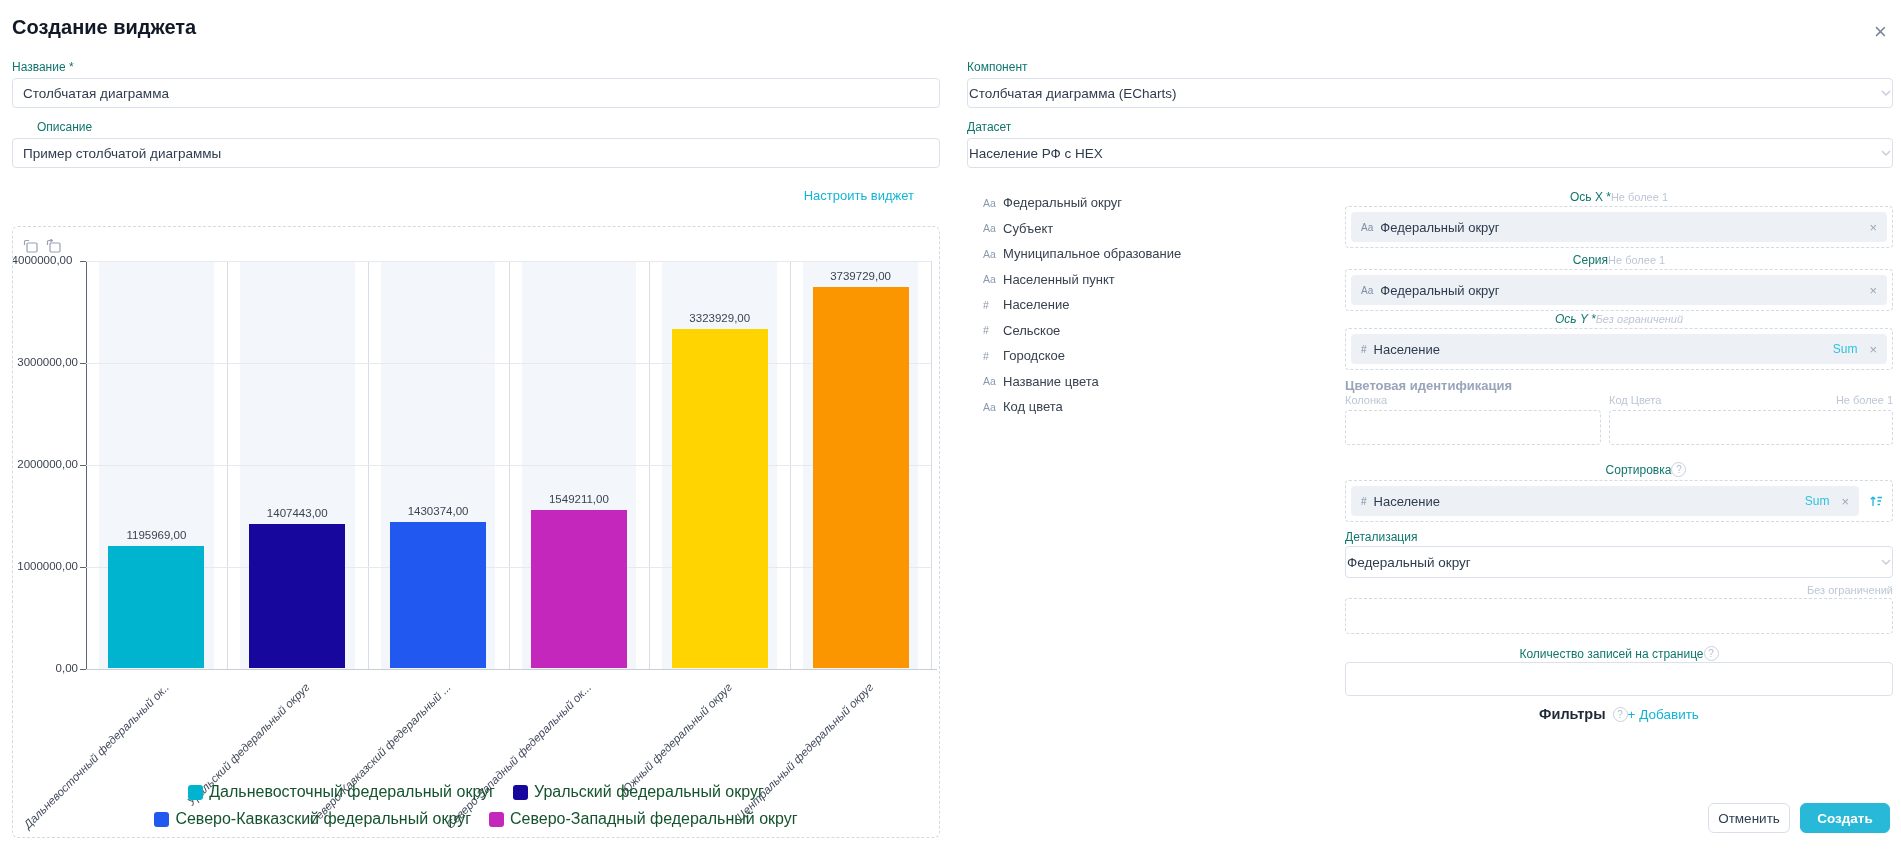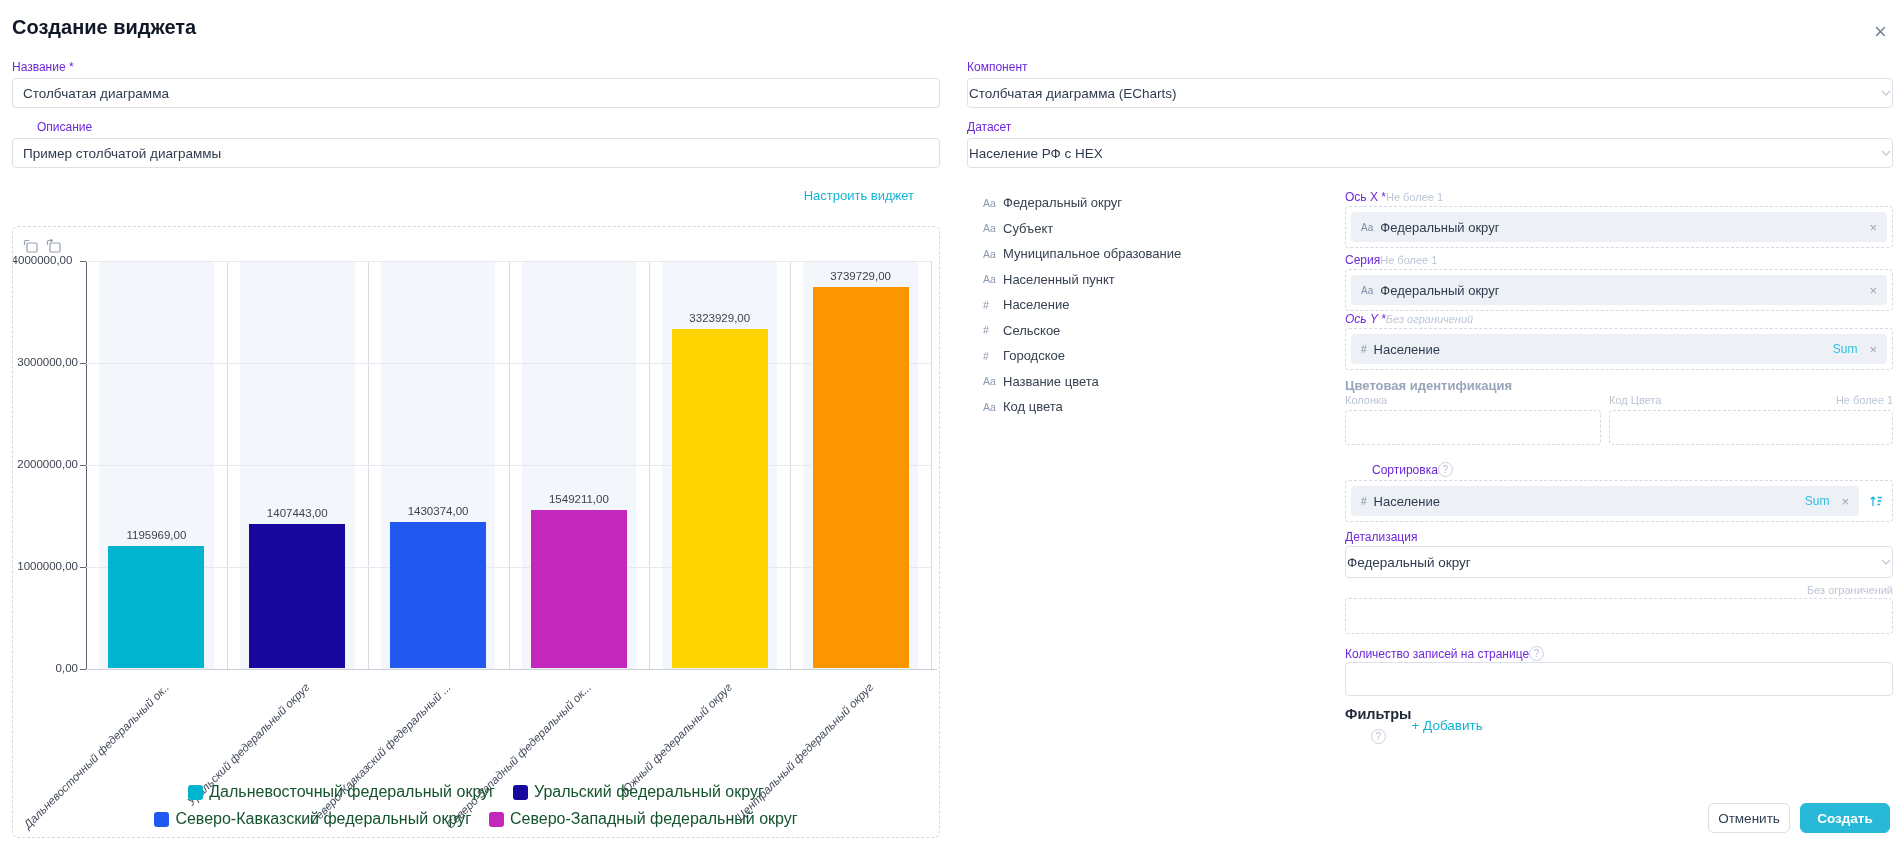--- a/index.html
+++ b/index.html
@@ -2,29 +2,29 @@
 <html><head>
 <meta charset="utf-8">
 <style>
   * { box-sizing: border-box; margin: 0; padding: 0; }
   html,body { background:#fff; }
   .page { position:relative; width:1901px; height:850px; background:#fff; overflow:hidden;
           font-family:"Liberation Sans", sans-serif; color:#2f3c4e; }
   .abs { position:absolute; }
   .page-title { font-size:20px; font-weight:700; color:#111827; }
   .close-btn { font-size:22px; color:#7b8798; line-height:20px; cursor:pointer; }
-  .lbl { font-size:12px; color:#6d28d9; }
+  .lbl { font-size:12px; color:#0f766e; }
   .lbl-strong { font-size:13px; color:#99a5bb; font-weight:600; }
   .hint { font-size:11px; color:#bcc6d6; }
   .inp { width:100%; height:30px; border:1px solid #dbe1ea; border-radius:4px; padding:0 10px;
          font-size:13.5px; color:#2f3c4e; font-family:"Liberation Sans",sans-serif; background:#fff; outline:none; }
   .sel { display:flex; align-items:center; justify-content:space-between; height:30px;
          border:1px solid #dbe1ea; border-radius:4px; padding:0 1px; font-size:13.5px; color:#2f3c4e; background:#fff; cursor:pointer; }
   .link { font-size:13px; color:#12b4d6; cursor:pointer; }
-  .label-row { display:flex; justify-content:flex-start; align-items:center; }
+  .label-row { display:flex; justify-content:center; align-items:center; }
   .dash-box { border:1px dashed #d3dae4; border-radius:4px; padding:5px; background:#fff; display:flex; align-items:center; }
   .chip { flex:1; display:flex; align-items:center; background:#edf1f6; border-radius:4px; height:30px; padding:0 10px; }
   .chip-ic { font-size:10px; color:#7e8da3; margin-right:7px; }
   .chip-tx { font-size:13px; color:#2e3b4e; flex:1; }
   .chip-tag { font-size:12px; color:#2fc1de; margin-right:12px; }
   .chip-x { font-size:13px; color:#9aa6b8; cursor:pointer; }
   .help { display:inline-flex; width:15px; height:15px; border:1px solid #c9d2de; border-radius:50%;
           color:#b4bfce; font-size:10px; align-items:center; justify-content:center; }
   .fl-item { display:flex; align-items:center; height:25.5px; cursor:pointer; }
   .fl-ic { width:20px; font-size:10.5px; color:#8b99af; display:inline-flex; align-items:center; }
@@ -282,21 +282,21 @@
   <div class="abs hint" style="left:1345px; top:584px; width:548px; text-align:right;">Без ограничений</div>
   <div class="abs dash-box" style="left:1345px; top:598px; width:548px; height:36px;"></div>
 
   <div class="abs label-row" style="left:1345px; top:646px; width:548px;">
     <span class="lbl">Количество записей на странице</span>
     <span class="help">?</span>
   </div>
   <input class="abs inp" style="left: 1345px; top: 662px; width: 548px; height: 34px;">
 
   <div class="abs label-row" style="left:1345px; top:706px; width:548px;">
-    <span style="display:inline-flex; align-items:center; gap:7px;flex-direction:column;">
+    <span style="display:inline-flex; align-items:center; gap:7px;">
       <span style="font-size:14.5px; font-weight:700; color:#1f2937;">Фильтры</span>
       <span class="help">?</span>
     </span>
     <span class="link" style="font-size:13.5px;">+ Добавить</span>
   </div>
 
   <div class="abs" style="right:11px; top:803px; display:flex; gap:10px;margin-left:8px;">
     <div class="btn btn-cancel">Отменить</div>
     <div class="btn btn-create">Создать</div>
   </div>

